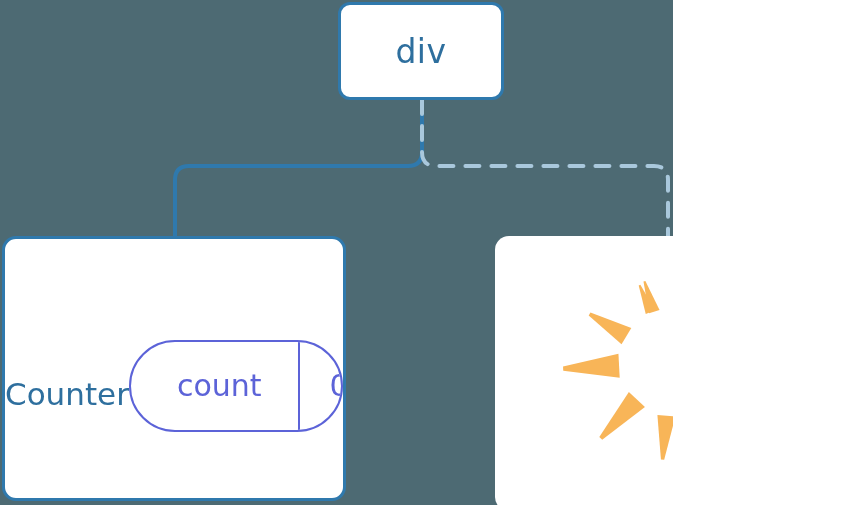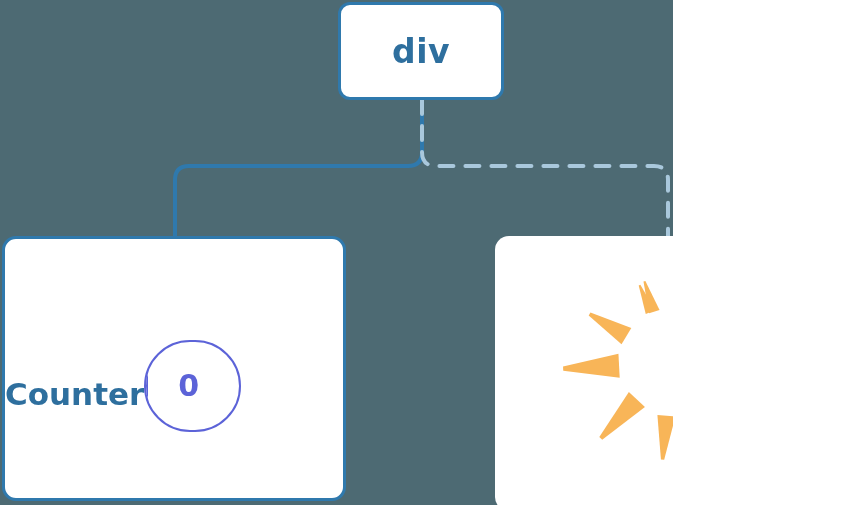--- a/index.html
+++ b/index.html
@@ -13,21 +13,20 @@
     overflow: hidden;
     font-family: "DejaVu Sans", sans-serif;
   }
 
   #stage {
     position: relative;
     width: 673px;
     height: 505px;
     background: #4d6a73;
     overflow: hidden;
-    font-weight: bold;
   }
 
   
   #connectors {
     position: absolute;
     left: 0;
     top: 0;
     width: 842px;
     height: 505px;
     pointer-events: none;
@@ -141,20 +140,21 @@
   </svg>
 
   <div class="node bordered" id="node-div">
     <span class="node-title">div</span>
   </div>
 
   <div class="node bordered" id="node-counter">
     <span class="node-title">Counter</span>
 
     <div class="state-pill">
+      <span class="pill-key">count</span>
       <span class="pill-divider"></span>
       <span class="pill-val">0</span>
     </div>
   </div>
 
   <div class="node" id="node-loading">
     <svg id="spinner-wrap" viewBox="0 0 352 275" width="352" height="275" xmlns="http://www.w3.org/2000/svg">
       <g id="spinner-rays">
           <polygon points="196.47,78.36 198.50,36.75 195.34,36.02 178.93,74.31" fill="#f8b558"></polygon>
           <polygon points="160.03,74.13 145.37,48.78 143.70,49.45 150.76,77.88" fill="#f8b558"></polygon>

